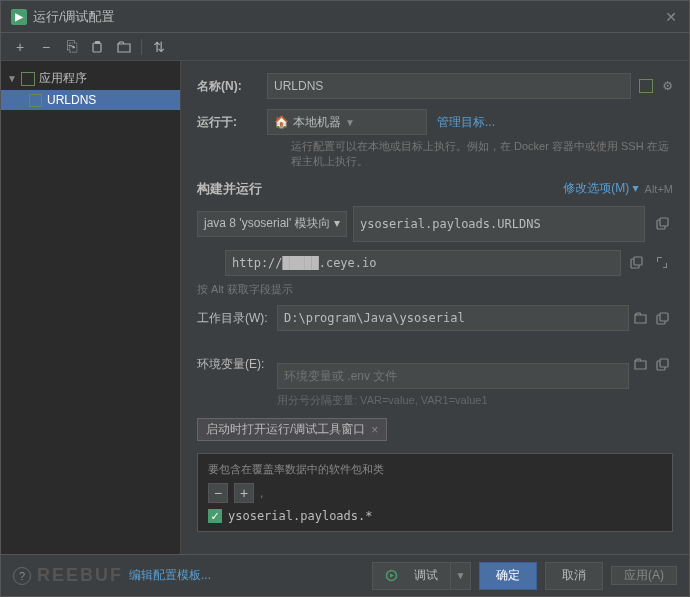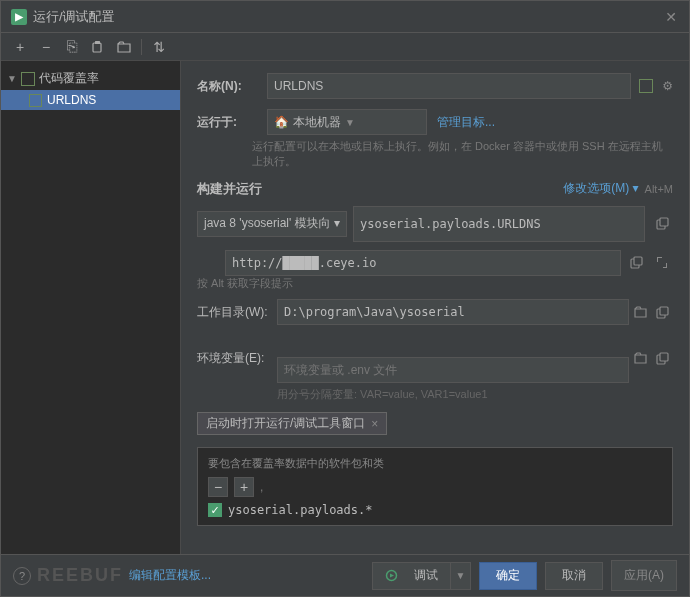--- a/index.html
+++ b/index.html
@@ -224,21 +224,21 @@
     }
     .link-text {
       color: #5a9fd4;
       cursor: pointer;
       font-size: 12px;
       margin-left: 10px;
     }
     .hint-text {
       color: #777;
       font-size: 11px;
-      margin-left: 55px;
+      margin-left: 94px;
       margin-bottom: 10px;
       line-height: 1.4;
     }
     .section-header {
       display: flex;
       align-items: center;
       justify-content: space-between;
       margin-bottom: 8px;
       margin-top: 4px;
     }
@@ -289,20 +289,21 @@
       color: #888;
       cursor: pointer;
       display: flex;
       align-items: center;
       justify-content: center;
       font-size: 13px;
     }
     .url-row {
       display: flex;
       align-items: center;
+      margin-bottom: 6px;
       gap: 4px;
       padding-left: 28px;
     }
     .url-field {
       flex: 1;
       height: 26px;
       background: #45494a;
       border: 1px solid #555;
       color: #bbb;
       padding: 0 6px;
@@ -519,21 +520,21 @@
       height: 28px;
       padding: 0 16px;
       cursor: pointer;
       font-size: 12px;
       font-family: inherit;
     }
     .btn-apply {
       background: #45494a;
       border: 1px solid #555;
       color: #888;
-      height: 31px;
+      height: 19px;
       padding: 0 12px;
       cursor: pointer;
       font-size: 12px;
       font-family: inherit;
     }
     .question-mark {
       width: 18px;
       height: 18px;
       border-radius: 50%;
       border: 1px solid #666;
@@ -584,21 +585,21 @@
     <button class="tb-btn" title="sort">⇅</button>
   </div>
 
   <div class="content">
 
     <div class="sidebar">
       <div class="sidebar-group">
         <div class="sidebar-group-header">
           <span class="arrow-icon">▼</span>
           <span class="checkbox-icon"></span>
-          <span class="group-label">代码覆盖率</span>
+          <span class="group-label">应用程序</span>
         </div>
         <div class="sidebar-item active">
           <span class="sidebar-item-checkbox"></span>
           <span>URLDNS</span>
         </div>
       </div>
     </div>
 
     <div class="main-panel">
 

